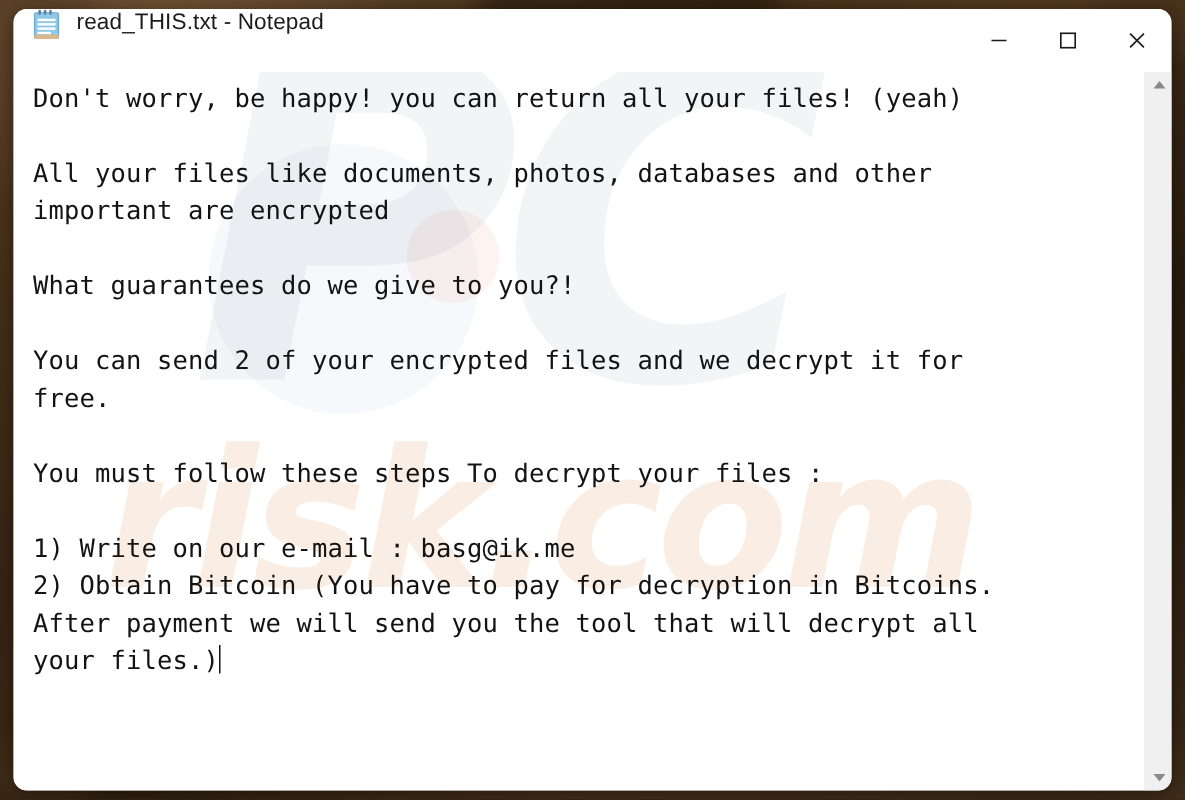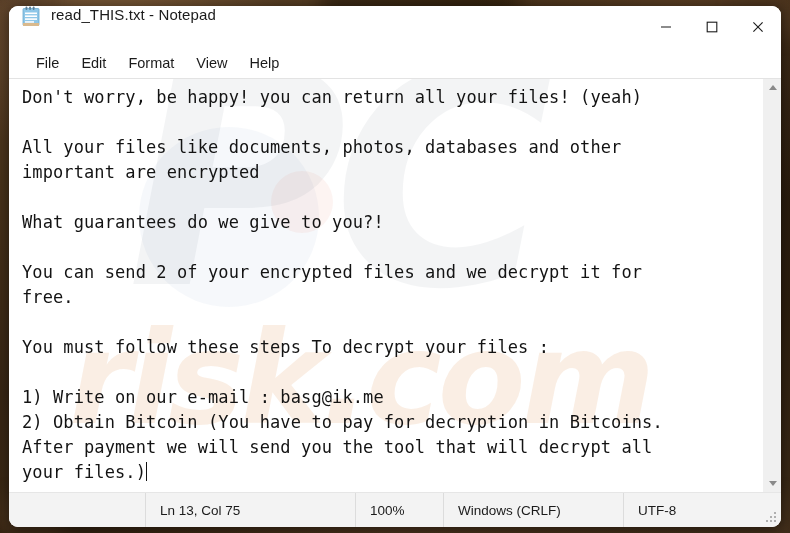--- a/index.html
+++ b/index.html
@@ -293,27 +293,20 @@
       </div>
       <div class="wc close">
         <svg width="12" height="12" viewBox="0 0 12 12">
           <line x1="1.4" y1="1.4" x2="10.6" y2="10.6" stroke="#1b1b1b" stroke-width="1.1"></line>
           <line x1="10.6" y1="1.4" x2="1.4" y2="10.6" stroke="#1b1b1b" stroke-width="1.1"></line>
         </svg>
       </div>
     </div>
   </div>
 
-  <div id="menubar">
-    <div class="menu-item">File</div>
-    <div class="menu-item">Edit</div>
-    <div class="menu-item">Format</div>
-    <div class="menu-item">View</div>
-    <div class="menu-item">Help</div>
-  </div>
 
   <div id="editor-wrap">
 
     <div id="watermark">
       <div id="wm-dot1"></div>
       <div id="wm-dot2"></div>
       <div id="wm-pc">PC</div>
       <div id="wm-risk">risk.com</div>
     </div>
 
@@ -338,29 +331,14 @@
       <div id="sb-thumb"></div>
       <div class="sb-arrow up">
         <div class="tri"></div>
       </div>
       <div class="sb-arrow down">
         <div class="tri"></div>
       </div>
     </div>
   </div>
 
-  <div id="statusbar">
-    <div class="sb-spacer"></div>
-    <div class="sb-cell first" style="width:210px">Ln 13, Col 75</div>
-    <div class="sb-cell" style="width:88px">100%</div>
-    <div class="sb-cell" style="width:180px">Windows (CRLF)</div>
-    <div class="sb-cell" style="width:140px">UTF-8</div>
-    <div id="grip">
-      <i style="left:9px;top:1px"></i>
-      <i style="left:5px;top:5px"></i>
-        <i style="left:9px;top:5px"></i>
-      <i style="left:1px;top:9px"></i>
-        <i style="left:5px;top:9px"></i>
-        <i style="left:9px;top:9px"></i>
-    </div>
-  </div>
 
 </div>
 
 </body></html>

